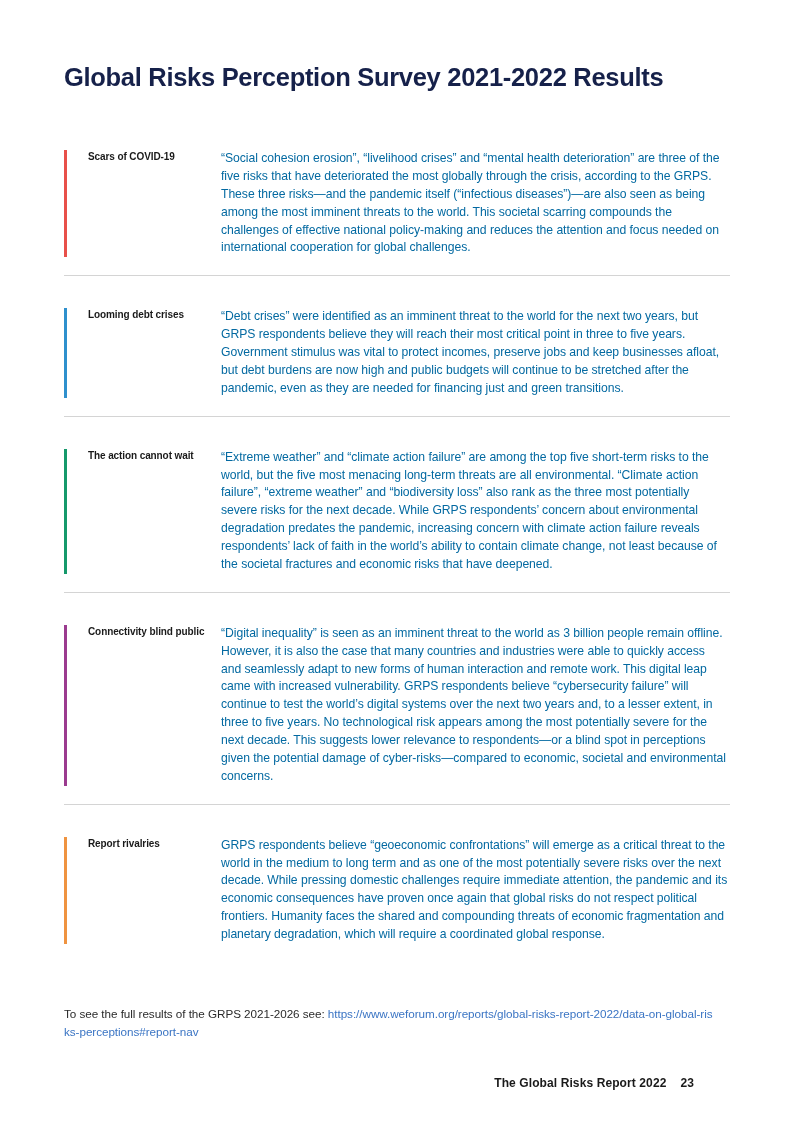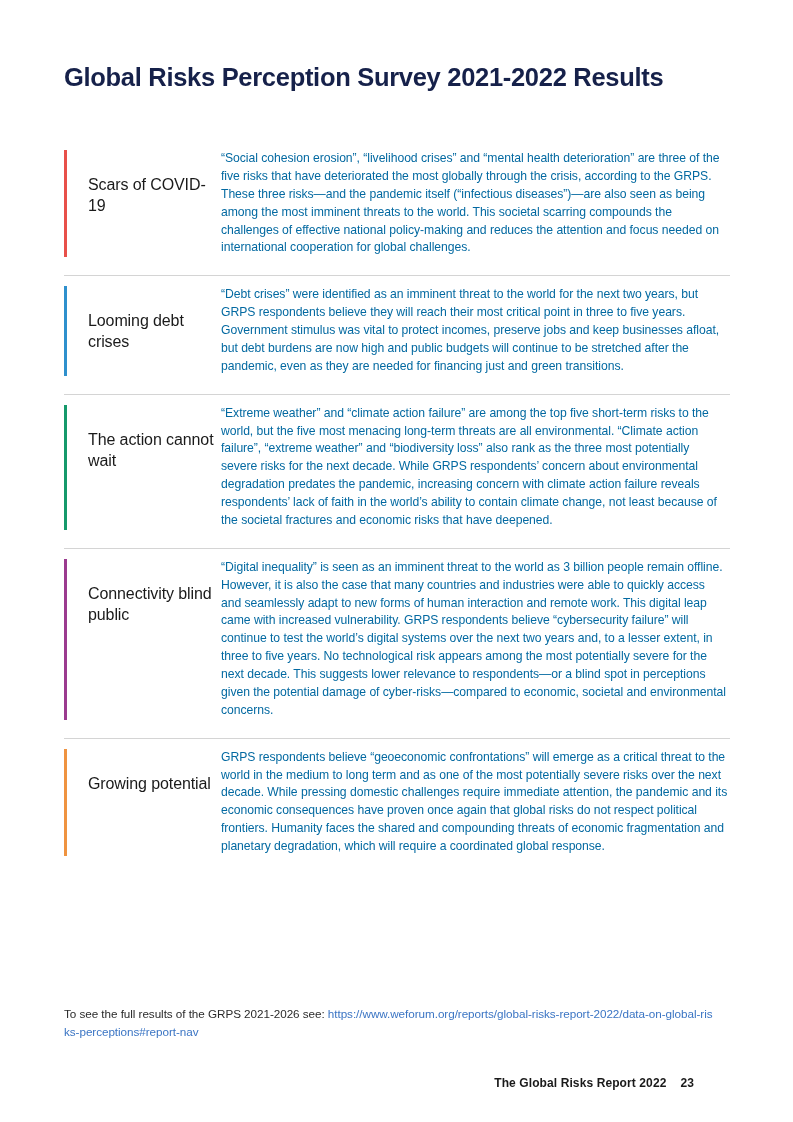--- a/index.html
+++ b/index.html
@@ -42,42 +42,41 @@
     width: 666px;
   }
   .section {
     display: flex;
     align-items: stretch;
     position: relative;
     padding-bottom: 18px;
   }
   .section + .section {
     border-top: 1px solid #d4d4d4;
-    padding-top: 10px;
+    padding-top: 32px;
   }
   .accent-bar {
     width: 3px;
     flex: 0 0 3px;
     border-radius: 0;
     background: #cccccc;
   }
   .section-inner {
     display: flex;
     flex: 1 1 auto;
   }
   .section-heading {
     flex: 0 0 154px;
     padding-left: 21px;
     box-sizing: border-box;
-    font-size: 16px;
-    font-weight: normal;
+    font-size: 10px;
+    font-weight: bold;
     line-height: 1.32;
     color: #1a1a1a;
     letter-spacing: -0.1px;
-    margin-top: 24px;
   }
   .section-body {
     flex: 1 1 auto;
     font-size: 12.2px;
     line-height: 1.465;
     color: #0369a1;
     letter-spacing: -0.05px;
     padding-right: 2px;
   }
   .footnote {
@@ -143,21 +142,21 @@
       <div class="section">
         <div class="accent-bar" style="background: rgb(155, 59, 143);"></div>
         <div class="section-inner">
           <div class="section-heading">Connectivity blind public</div>
           <div class="section-body">“Digital inequality” is seen as an imminent threat to the world as 3 billion people remain offline. However, it is also the case that many countries and industries were able to quickly access and seamlessly adapt to new forms of human interaction and remote work. This digital leap came with increased vulnerability. GRPS respondents believe “cybersecurity failure” will continue to test the world’s digital systems over the next two years and, to a lesser extent, in three to five years. No technological risk appears among the most potentially severe for the next decade. This suggests lower relevance to respondents—or a blind spot in perceptions given the potential damage of cyber-risks—compared to economic, societal and environmental concerns.</div>
         </div>
       </div>
       <div class="section">
         <div class="accent-bar" style="background: rgb(239, 147, 64);"></div>
         <div class="section-inner">
-          <div class="section-heading">Growing potential</div>
+          <div class="section-heading">Report rivalries</div>
           <div class="section-body">GRPS respondents believe “geoeconomic confrontations” will emerge as a critical threat to the world in the medium to long term and as one of the most potentially severe risks over the next decade. While pressing domestic challenges require immediate attention, the pandemic and its economic consequences have proven once again that global risks do not respect political frontiers. Humanity faces the shared and compounding threats of economic fragmentation and planetary degradation, which will require a coordinated global response.</div>
         </div>
       </div>
     </div>
 
   <div class="footnote">
     <span>To see the full results of the GRPS 2021-2026 see: </span><a class="link" href="#">https://www.weforum.org/reports/global-risks-report-2022/data-on-global-risks-perceptions#report-nav</a>
   </div>
 
   <div class="page-footer">

